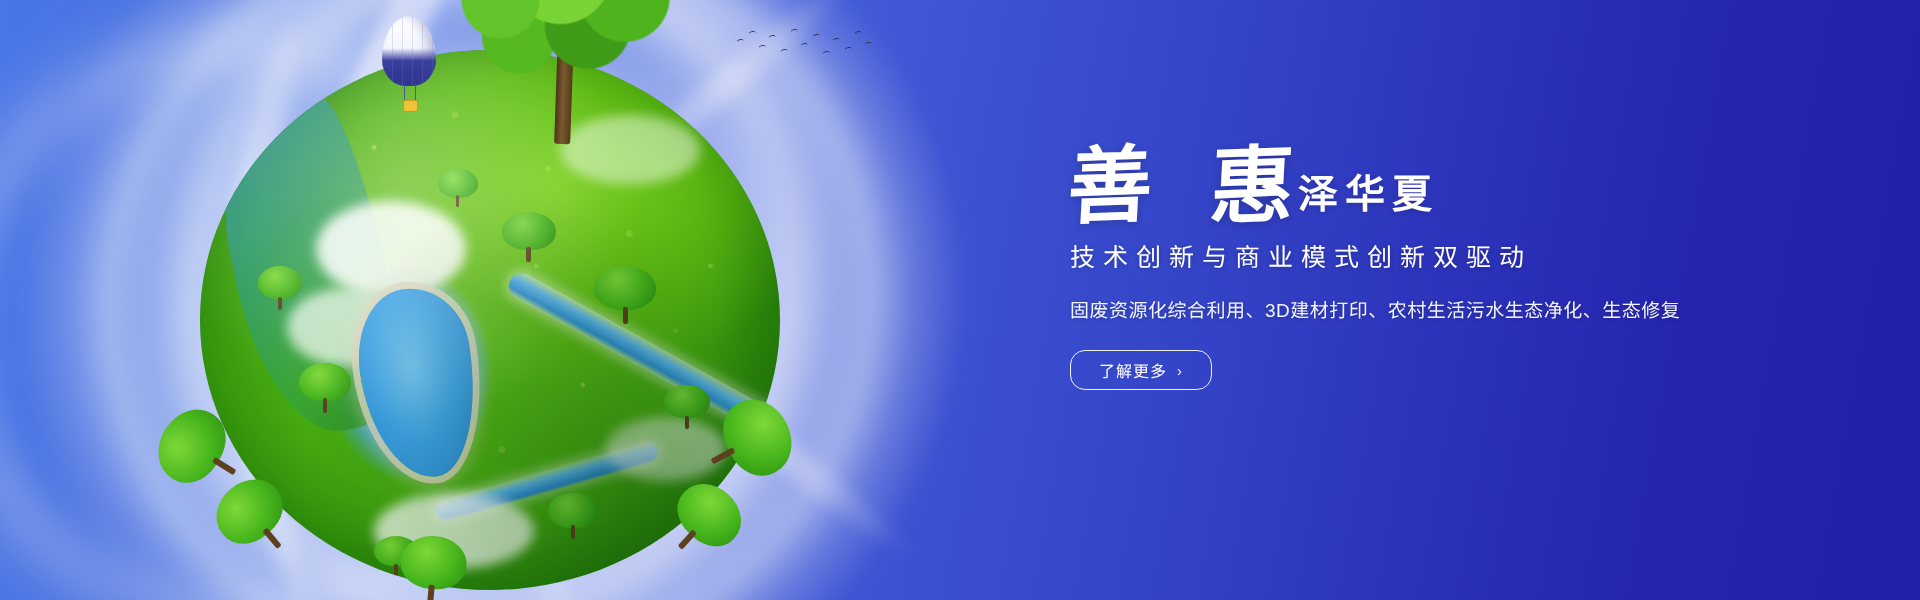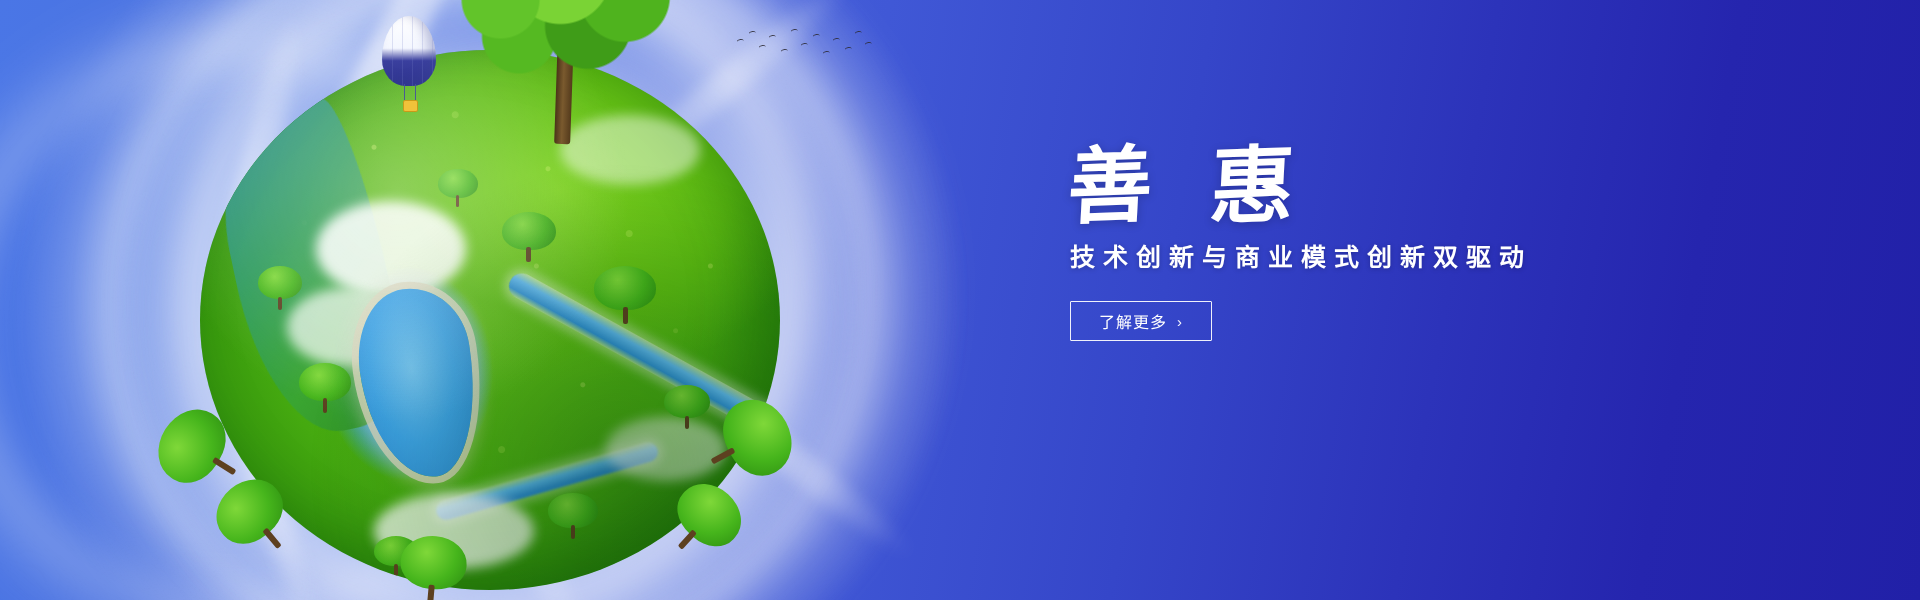--- a/index.html
+++ b/index.html
@@ -218,35 +218,35 @@
   }
   .rest{
     font-family:"Liberation Serif","DejaVu Serif",serif;
     font-size:40px;font-weight:700;letter-spacing:7px;
     padding-bottom:10px;
     text-shadow:0 1px 6px rgba(0,0,20,.20);
   }
   .gap{display:inline-block;width:54px;}
 
   .subtitle{
-    color:#ffffff;font-size:25px;letter-spacing:8px;font-weight:700;
+    color:#ffffff;font-size:25px;letter-spacing:8px;font-weight:400;
     margin:12px 0 0 2px;white-space:nowrap;
     text-shadow:0 1px 5px rgba(0,0,30,.25);
   }
   .desc{
     color:#f2f4ff;font-size:19px;letter-spacing:.5px;font-weight:400;
     margin:22px 0 0 2px;white-space:nowrap;
     text-shadow:0 1px 4px rgba(0,0,30,.25);
   }
   #cta{
     display:inline-flex;align-items:center;justify-content:center;gap:10px;
     margin-top:28px;margin-left:2px;
     width:116px;height:38px;padding:0 12px;
     border:1px solid rgba(255,255,255,.92);
-    border-radius:1px;background:transparent;
+    border-radius:15px;background:transparent;
     color:#ffffff;font-size:16px;letter-spacing:1px;
     cursor:pointer;user-select:none;
     font-family:"Liberation Sans","DejaVu Sans",sans-serif;
   }
   #cta .chev{font-size:15px;line-height:1;opacity:.95;}
 </style>
 </head>
 <body>
 
 <div id="banner">
@@ -358,24 +358,26 @@
       <span class="bird" style="left:130px;top:17px;"></span>
     </div>
   </div>
 
   <div id="copy">
 
     <div class="headline">
       <span class="cal">善</span>
       <span class="gap"></span>
       <span class="cal">惠</span>
+      <span class="rest">泽华夏</span>
     </div>
 
     <div class="subtitle">技术创新与商业模式创新双驱动</div>
 
+    <div class="desc">固废资源化综合利用、3D建材打印、农村生活污水生态净化、生态修复</div>
 
     <div id="cta">
       <span>了解更多</span>
       <span class="chev">›</span>
     </div>
 
   </div>
 </div>
 
 </body></html>

